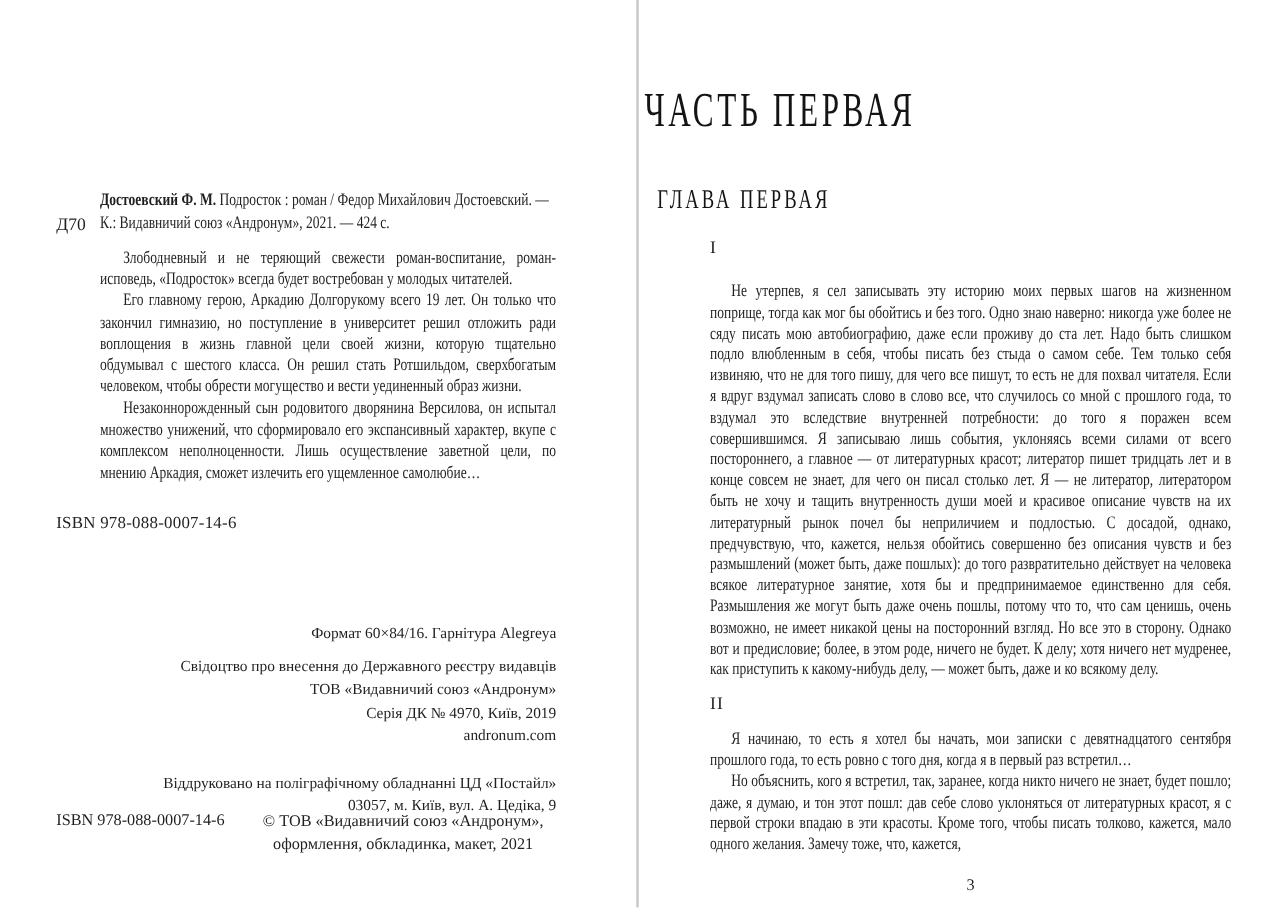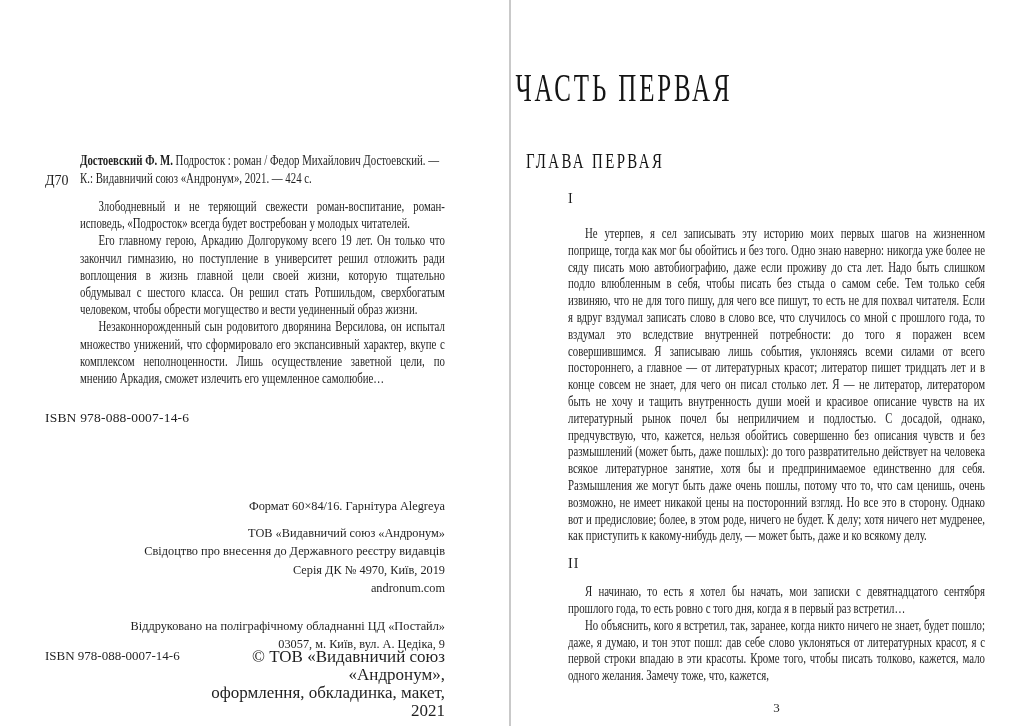--- a/index.html
+++ b/index.html
@@ -63,21 +63,21 @@
     font-size: 12.3px; line-height: 18.2px;
   }
   .colophon .block-gap-a { margin-bottom: 9px; }
   .colophon .block-gap-b { margin-bottom: 20px; }
 
   .footer-row {
     position: absolute; top: 648px; left: 45px; width: 400px;
     display: flex; justify-content: space-between; align-items: flex-start;
   }
   .footer-isbn { font-size: 13px; }
-  .copyright { width: 245px; text-align: right; font-size: 17px; line-height: 18px; }
+  .copyright { width: 245px; text-align: center; font-size: 13px; line-height: 18px; }
 
   
   .rp-col { margin-left: 57px; width: 417px; }
   .part-title {
     margin: 0; padding-top: 74px;
     font-family: "Liberation Serif", serif;
     font-weight: normal;
     font-size: 26px; line-height: 30px;
     letter-spacing: 3px;
     color: #141414;
@@ -129,22 +129,22 @@
     <div class="annotation">
       <p>Злободневный и не теряющий свежести роман-воспитание, роман-исповедь, «Подросток» всегда будет востребован у молодых читателей.</p>
       <p>Его главному герою, Аркадию Долгорукому всего 19 лет. Он только что закончил гимназию, но поступление в университет решил отложить ради воплощения в жизнь главной цели своей жизни, которую тщательно обдумывал с шестого класса. Он решил стать Ротшильдом, сверхбогатым человеком, чтобы обрести могущество и вести уединенный образ жизни.</p>
       <p>Незаконнорожденный сын родовитого дворянина Версилова, он испытал множество унижений, что сформировало его экспансивный характер, вкупе с комплексом неполноценности. Лишь осуществление заветной цели, по мнению Аркадия, сможет излечить его ущемленное самолюбие…</p>
     </div>
 
     <div class="isbn-mid">ISBN 978-088-0007-14-6</div>
 
     <div class="colophon">
       <div class="block-gap-a">Формат 60×84/16. Гарнітура Alegreya</div>
+      <div>Свідоцтво про внесення до Державного реєстру видавців</div>
       <div>ТОВ «Видавничий союз «Андронум»</div>
-      <div>Свідоцтво про внесення до Державного реєстру видавців</div>
       <div>Серія ДК № 4970, Київ, 2019</div>
       <div class="block-gap-b">andronum.com</div>
       <div>Віддруковано на поліграфічному обладнанні ЦД «Постайл»</div>
       <div>03057, м. Київ, вул. А. Цедіка, 9</div>
     </div>
 
     <div class="footer-row">
       <div class="footer-isbn">ISBN 978-088-0007-14-6</div>
       <div class="copyright">
         <div>© ТОВ «Видавничий союз «Андронум»,</div>

